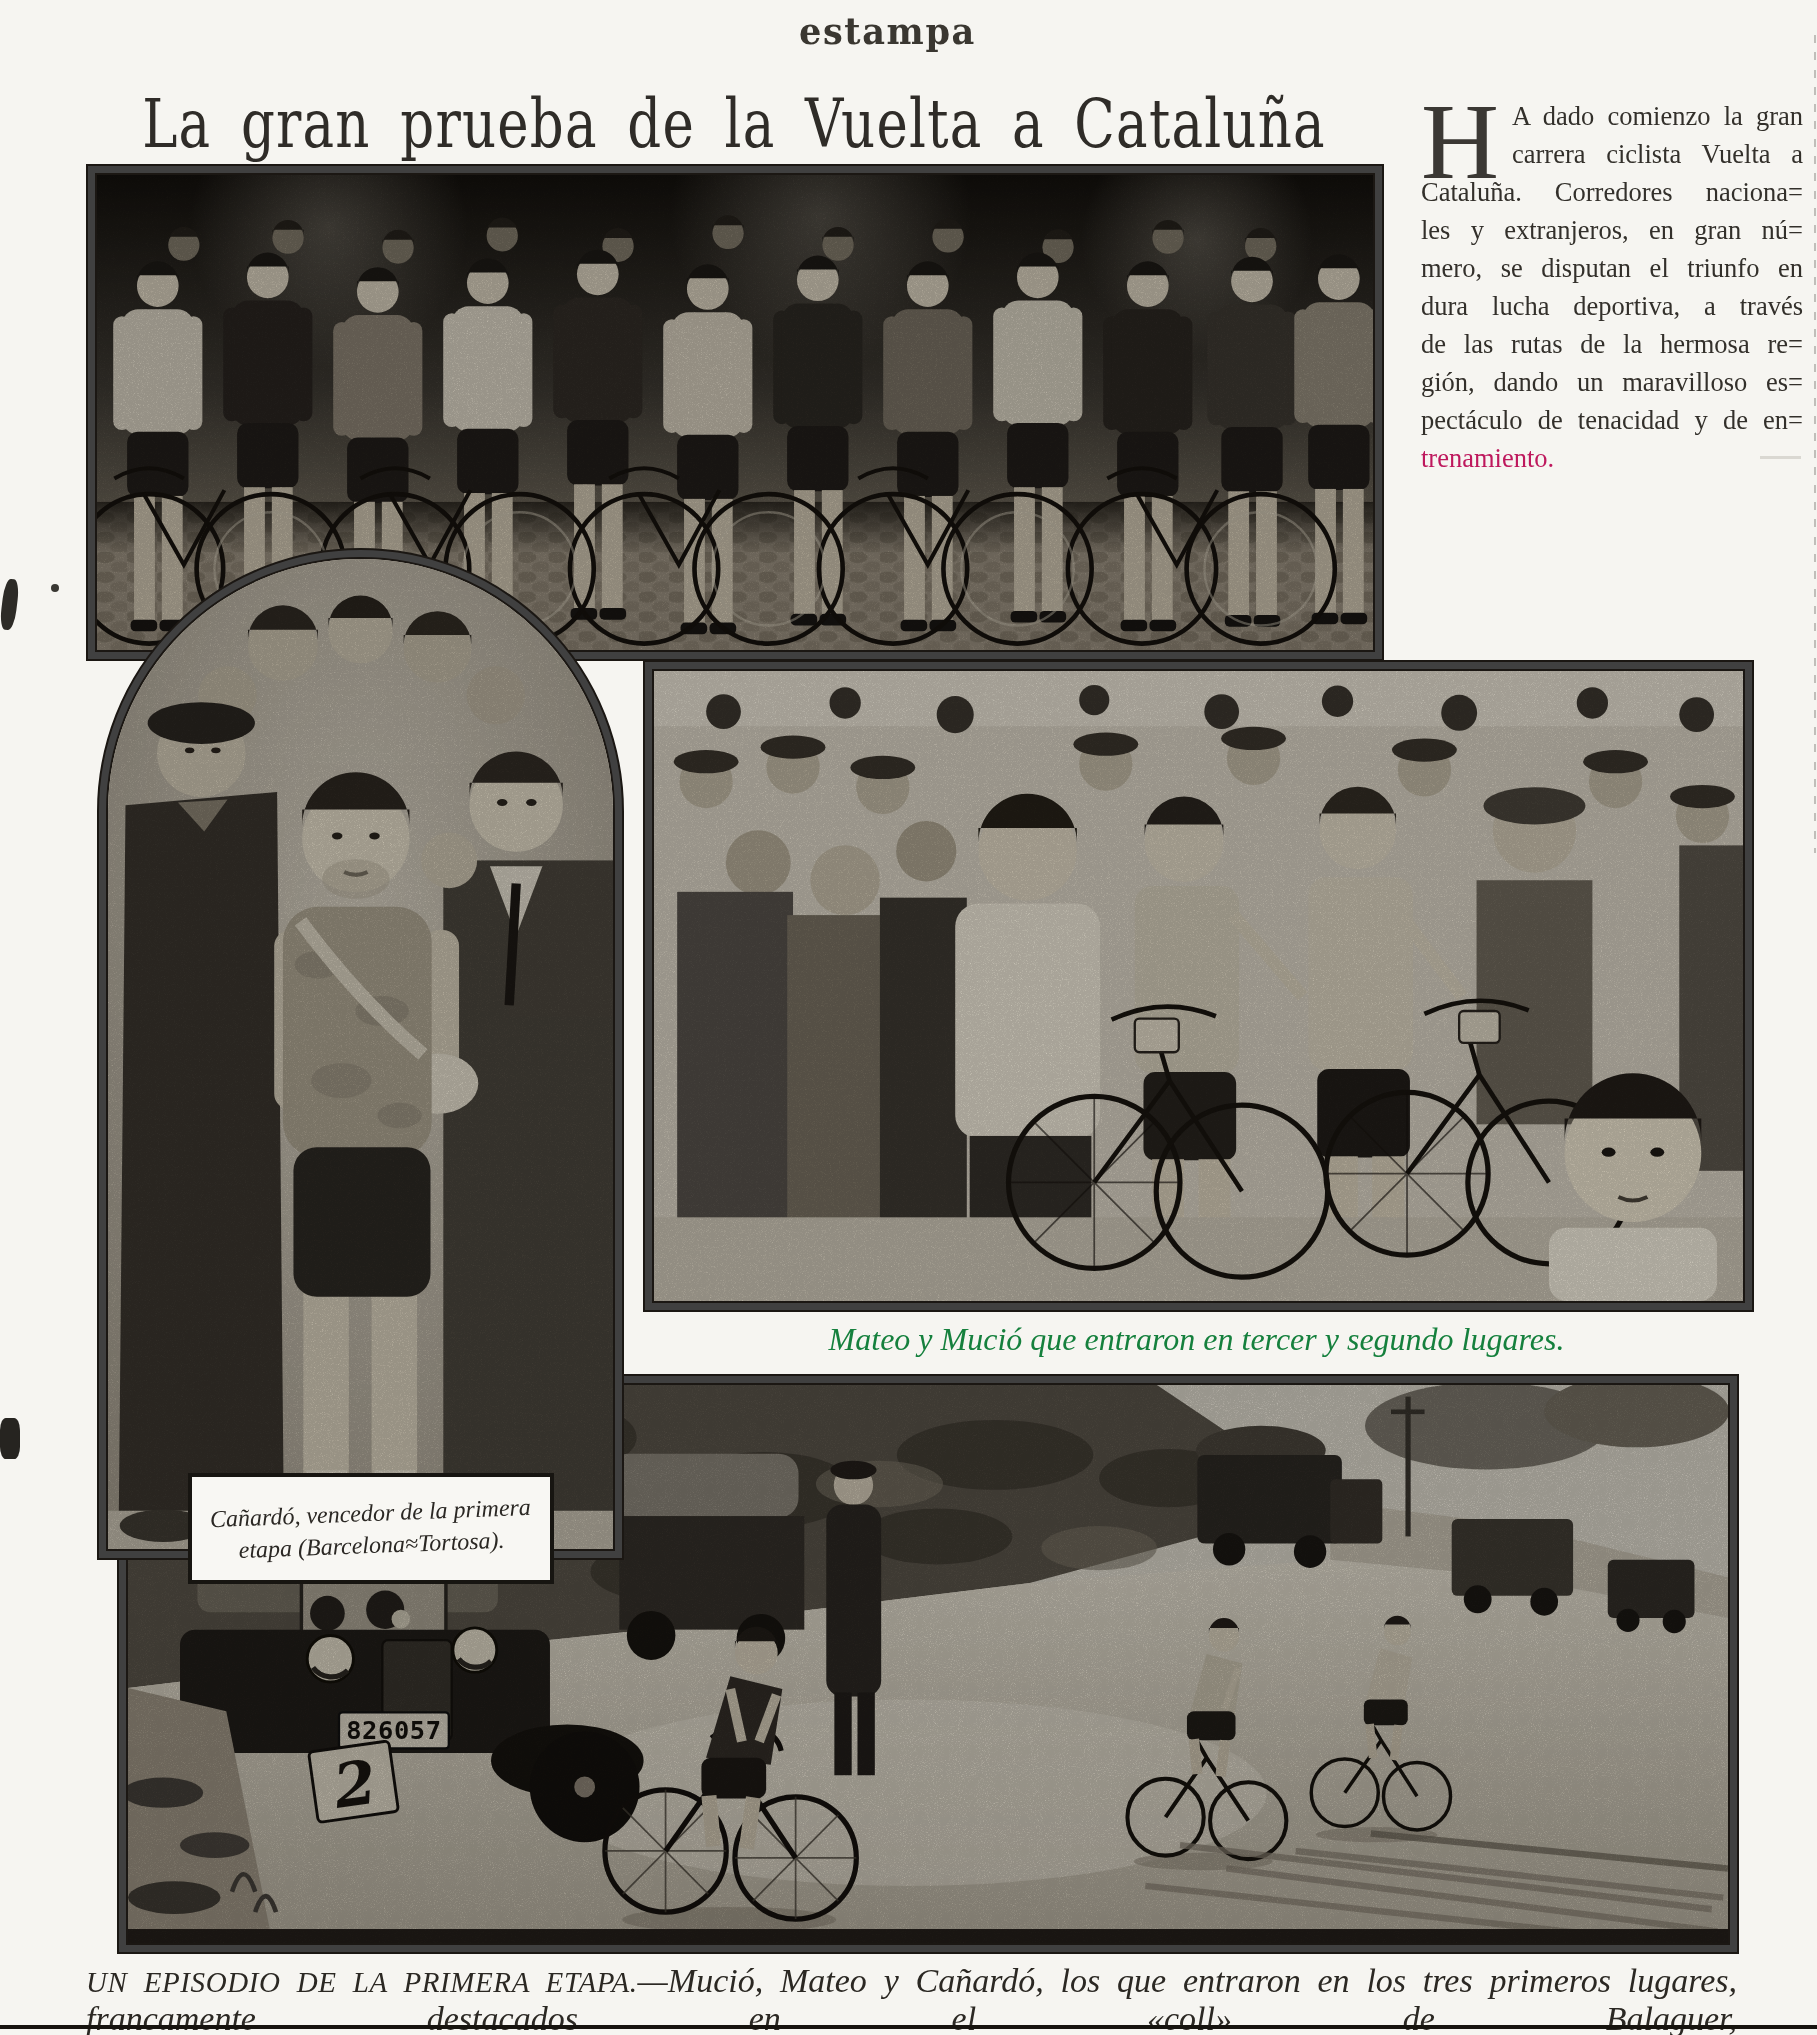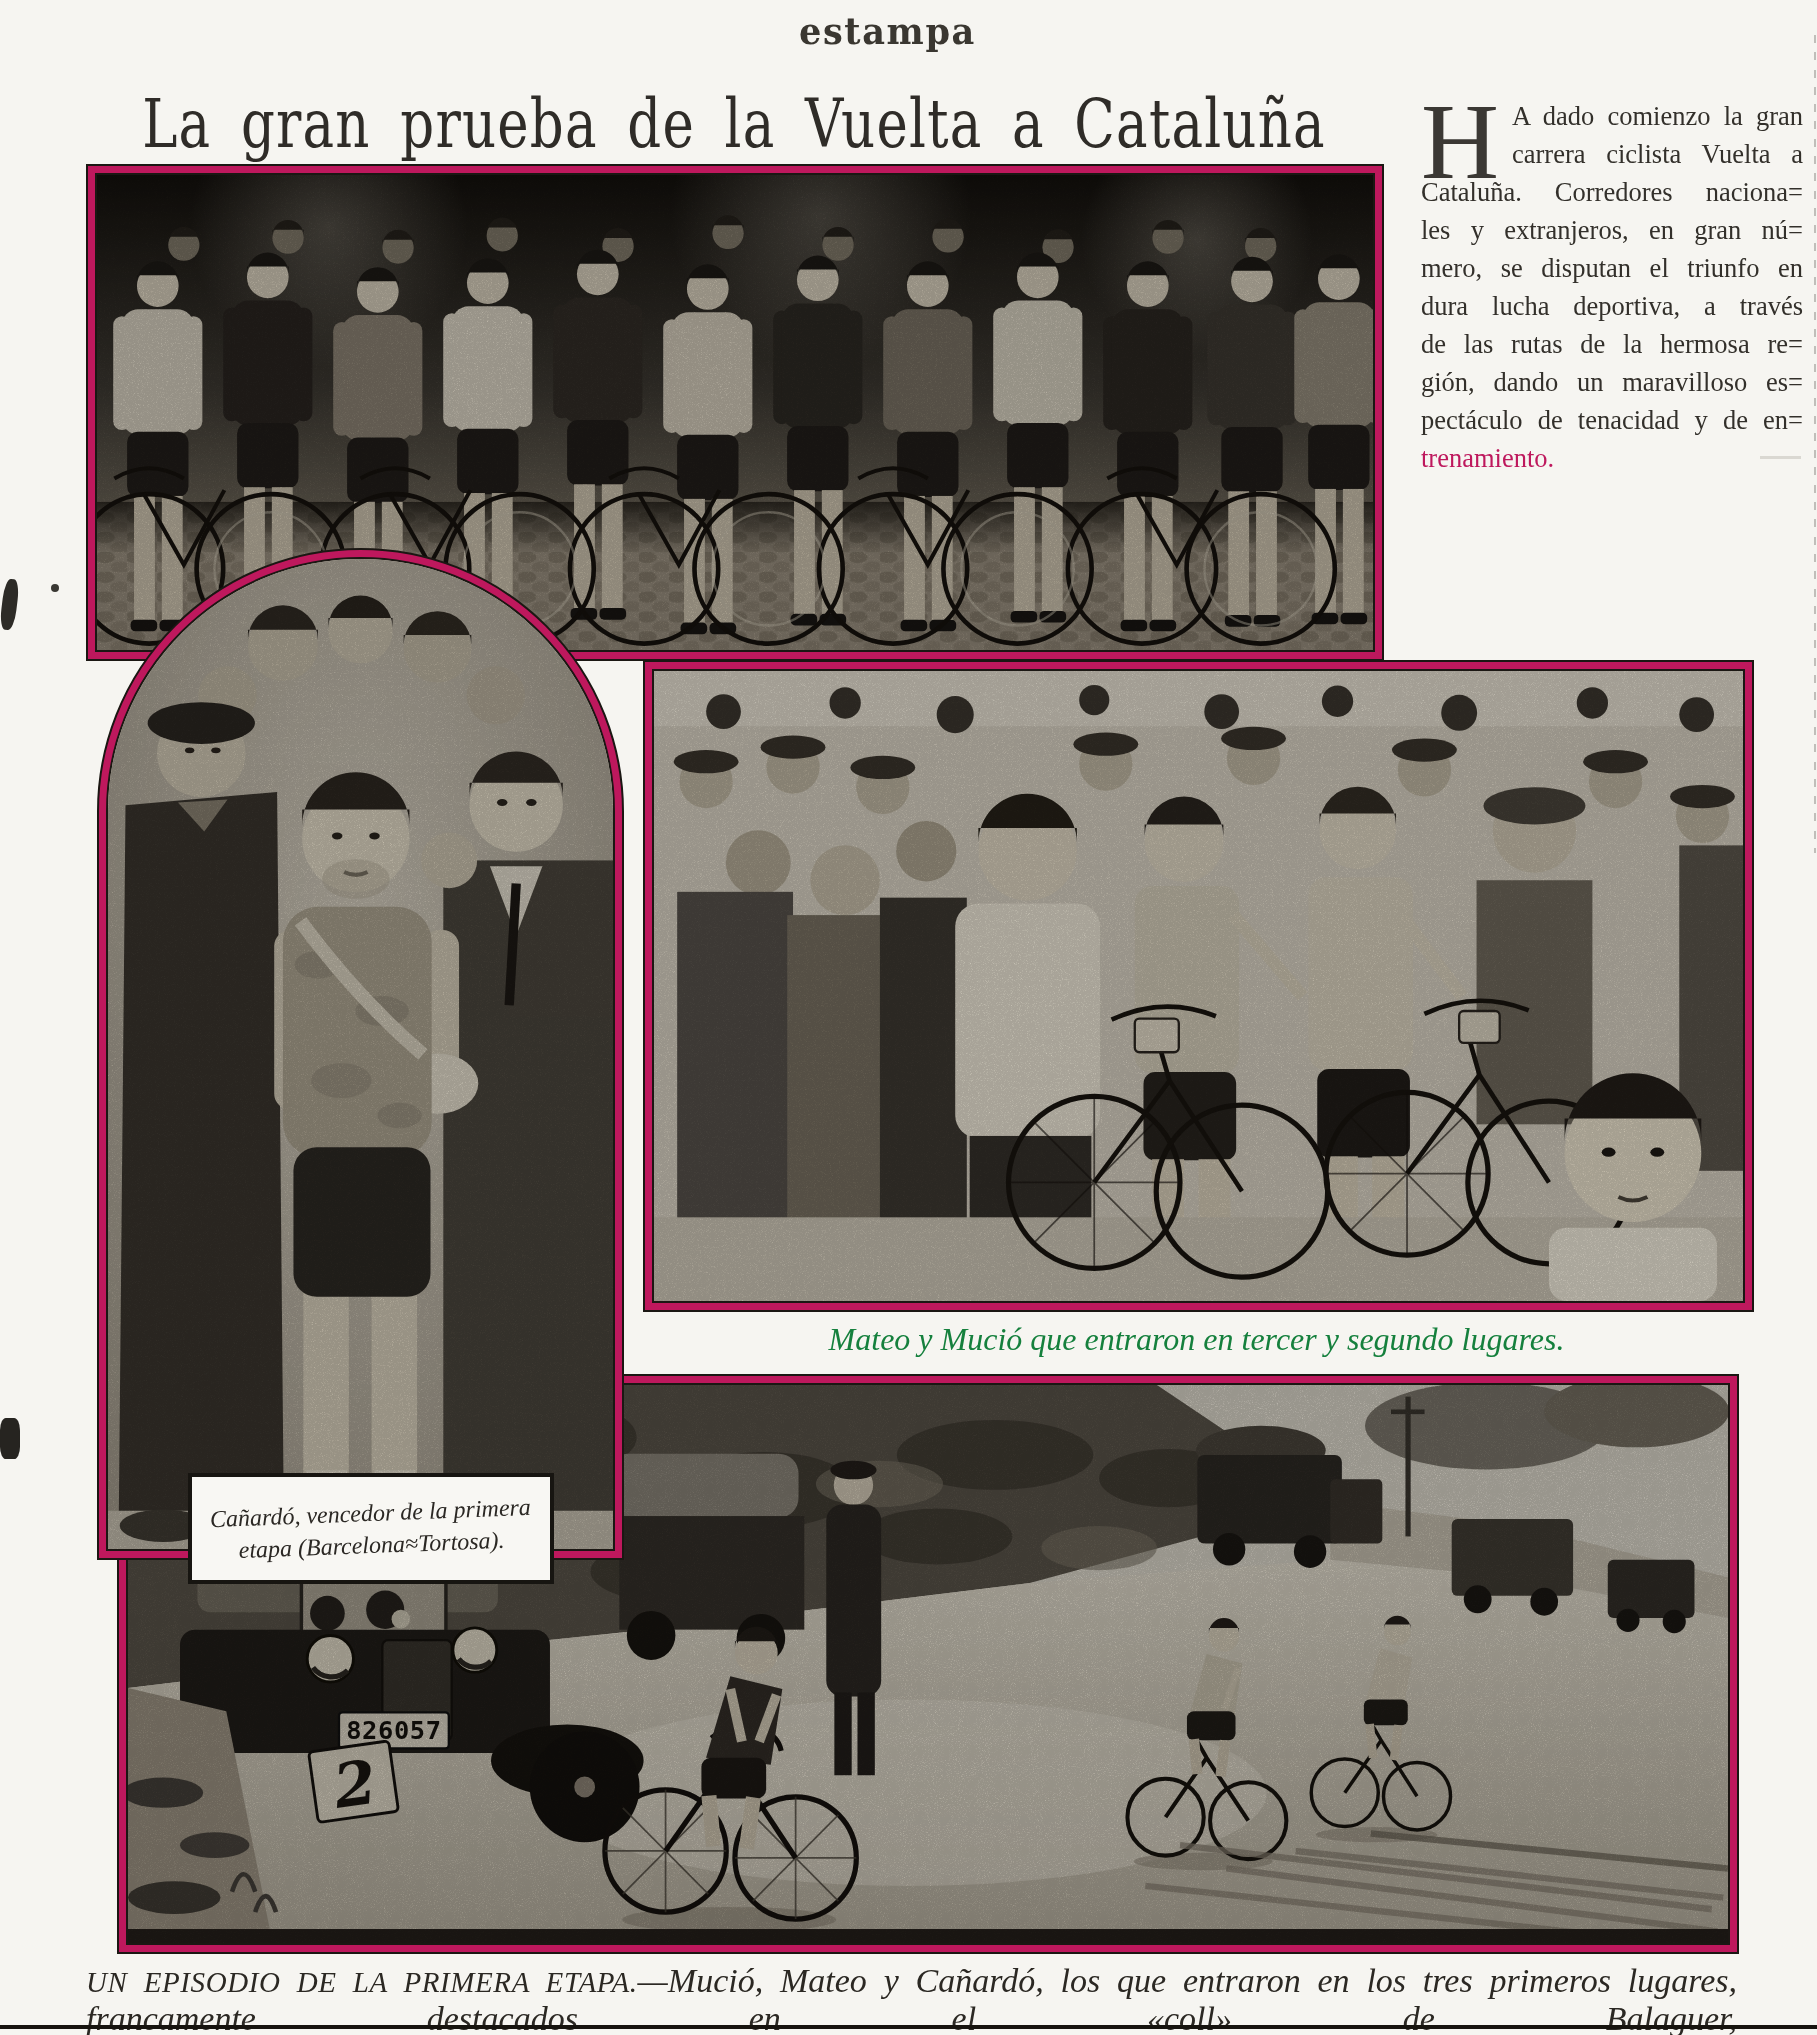--- a/index.html
+++ b/index.html
@@ -6,21 +6,21 @@
   .page{position:relative;width:1818px;height:2035px;background:#f6f5f1;
         font-family:"Liberation Serif",serif;color:#2a2724;overflow:hidden;}
   
   .masthead{position:absolute;left:726px;top:9.2px;width:323px;text-align:center;
     font-family:"DejaVu Serif",serif;font-weight:bold;font-size:37px;color:#3a3731;
     letter-spacing:1.7px;transform:scaleX(.95);}
   .headline{position:absolute;left:86px;top:84px;width:1296px;text-align:center;
     font-family:"DejaVu Serif",serif;font-size:53px;color:#2f2c28;letter-spacing:1.2px;
     word-spacing:11.5px;transform:scaleY(1.28);transform-origin:center top;white-space:nowrap;}
   
-  .frame{position:absolute;border:2.9px solid #1b1713;background:#be185d;}
+  .frame{position:absolute;border:2.9px solid #1b1713;background:#404040;}
   .frame-inner{position:absolute;left:7px;top:7px;right:7px;bottom:7px;
     border:2.3px solid #1b1713;overflow:hidden;background:#b9b2a4;}
   .frame svg{display:block;width:100%;height:100%;}
   #photo-night{left:86px;top:164px;width:1294px;height:493px;z-index:1;}
   #photo-arch{left:97px;top:548px;width:523px;height:1008px;z-index:5;
     border-radius:266px 266px 0 0;}
   #photo-arch .frame-inner{border-radius:257px 257px 0 0;}
   #photo-crowd{left:643px;top:660px;width:1107px;height:648px;z-index:1;}
   #photo-road{left:117px;top:1374px;width:1618px;height:576px;z-index:1;}
   

